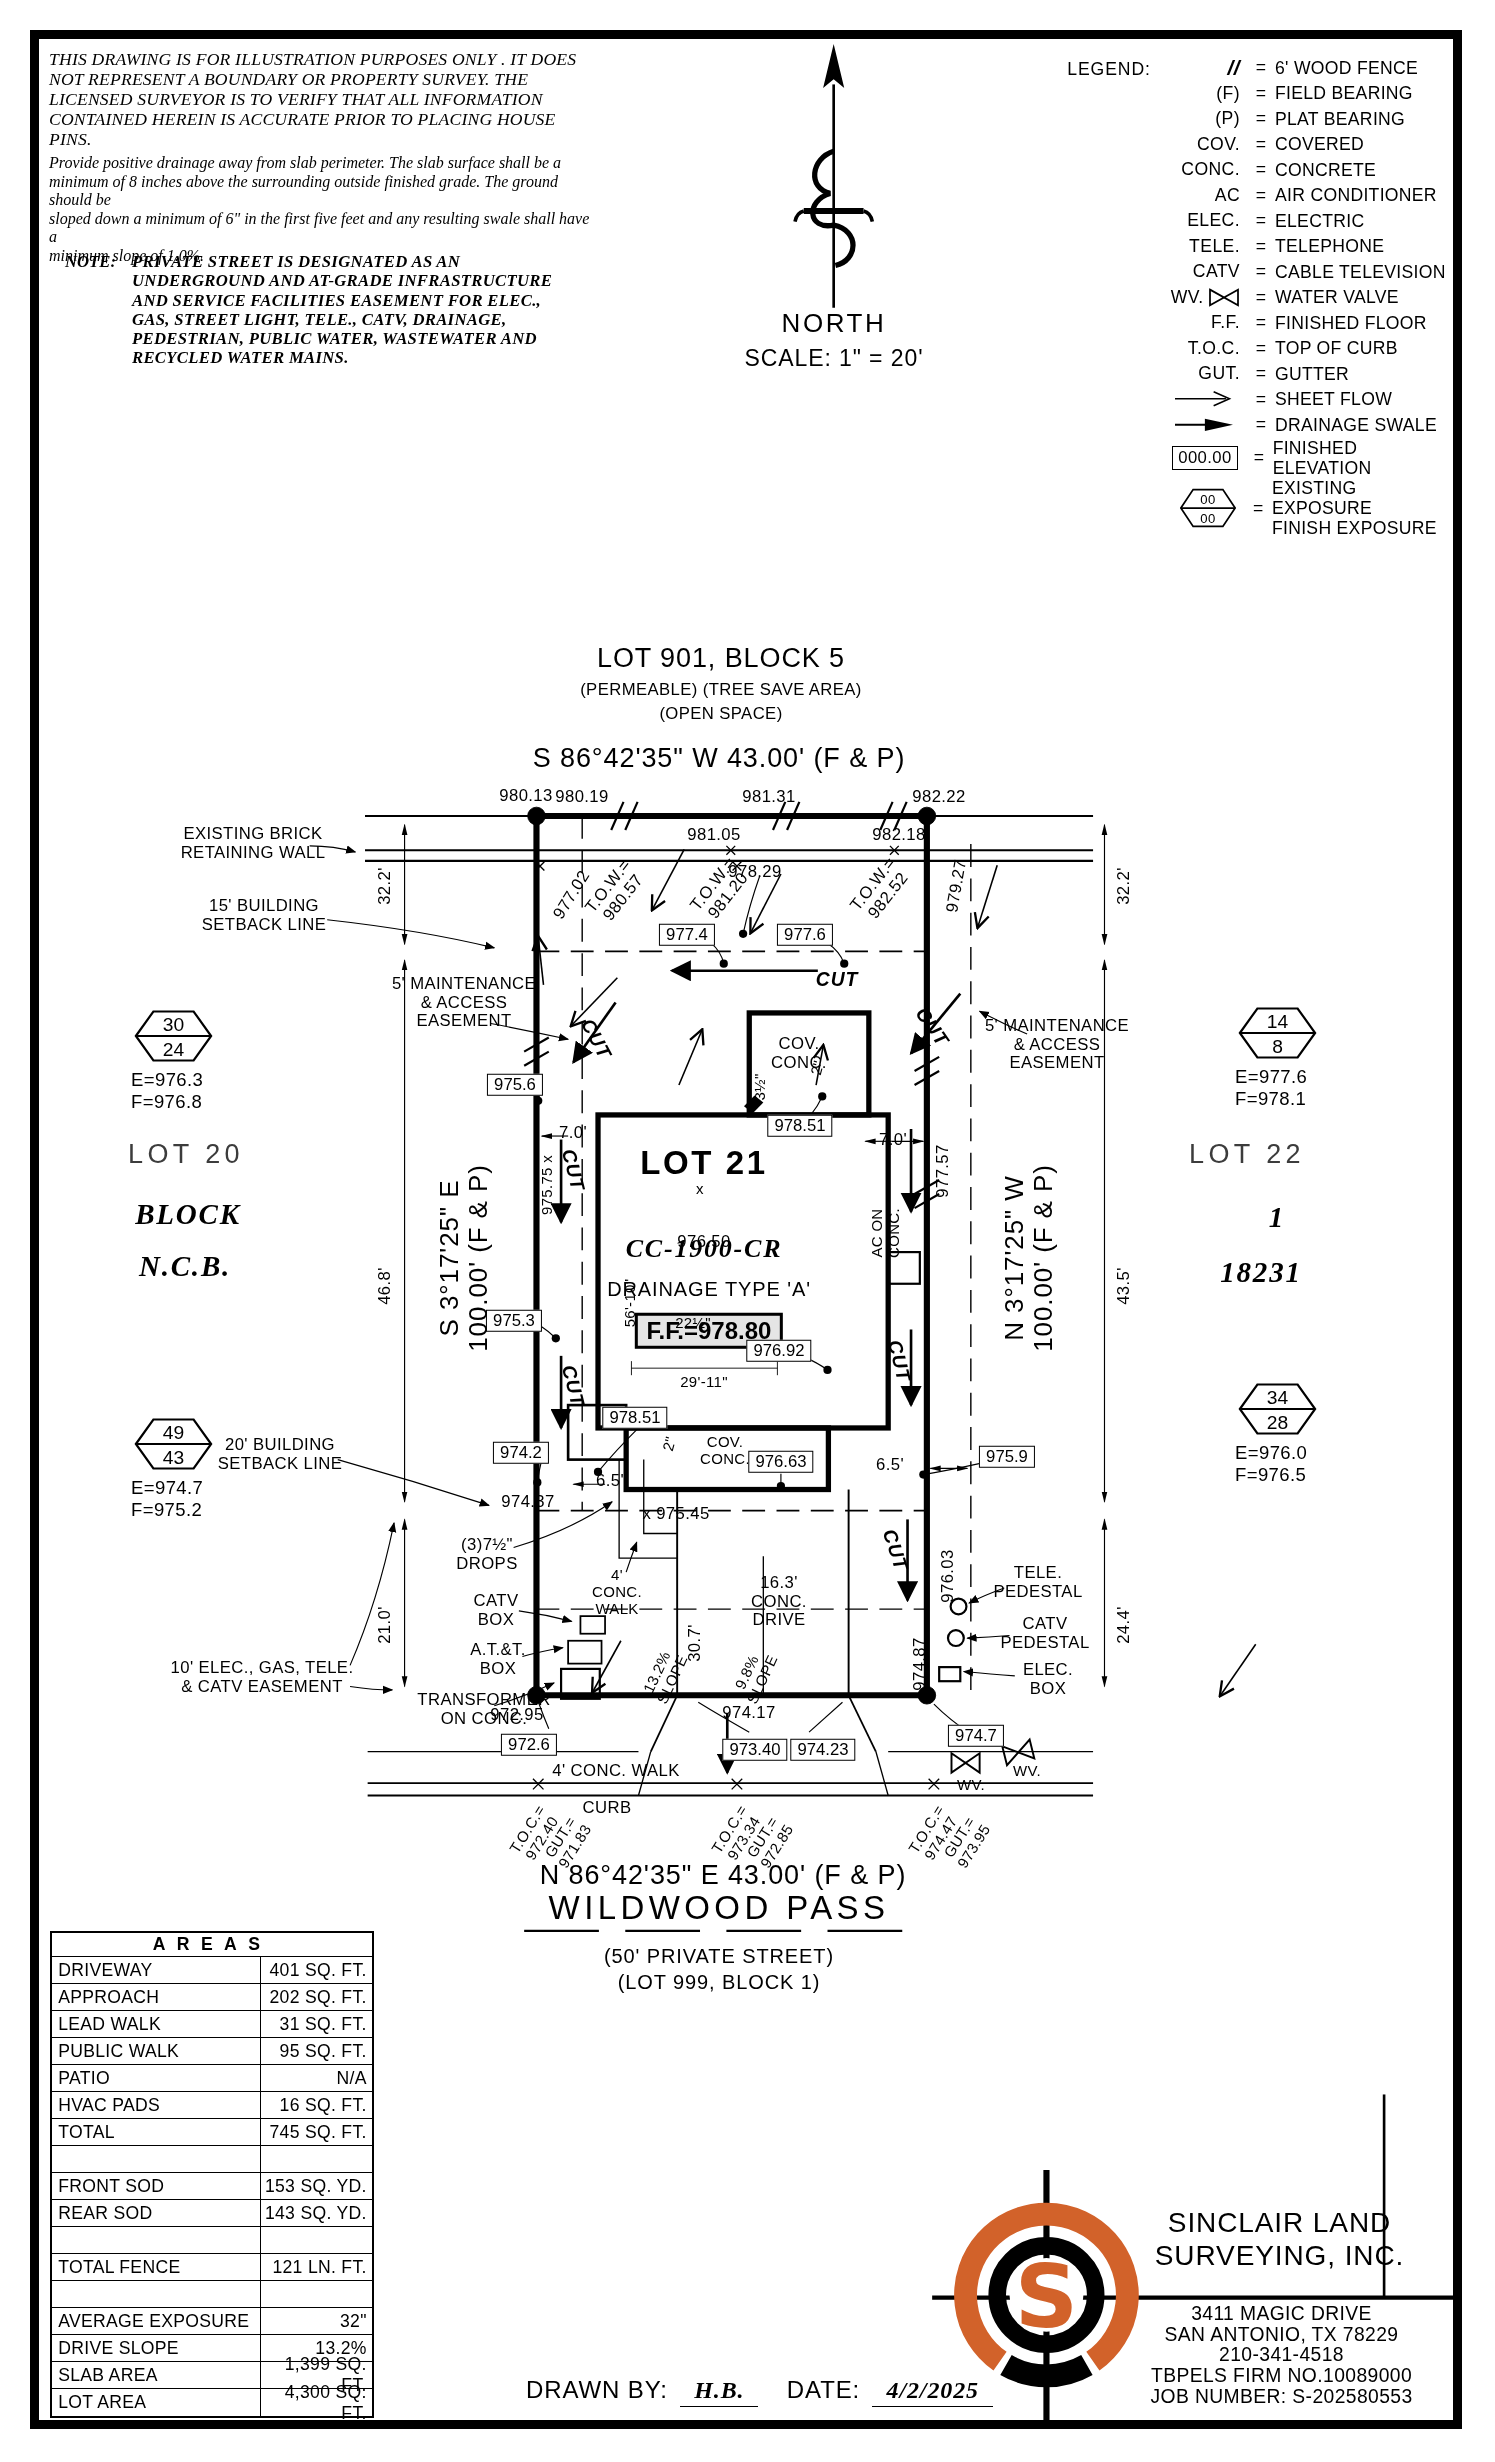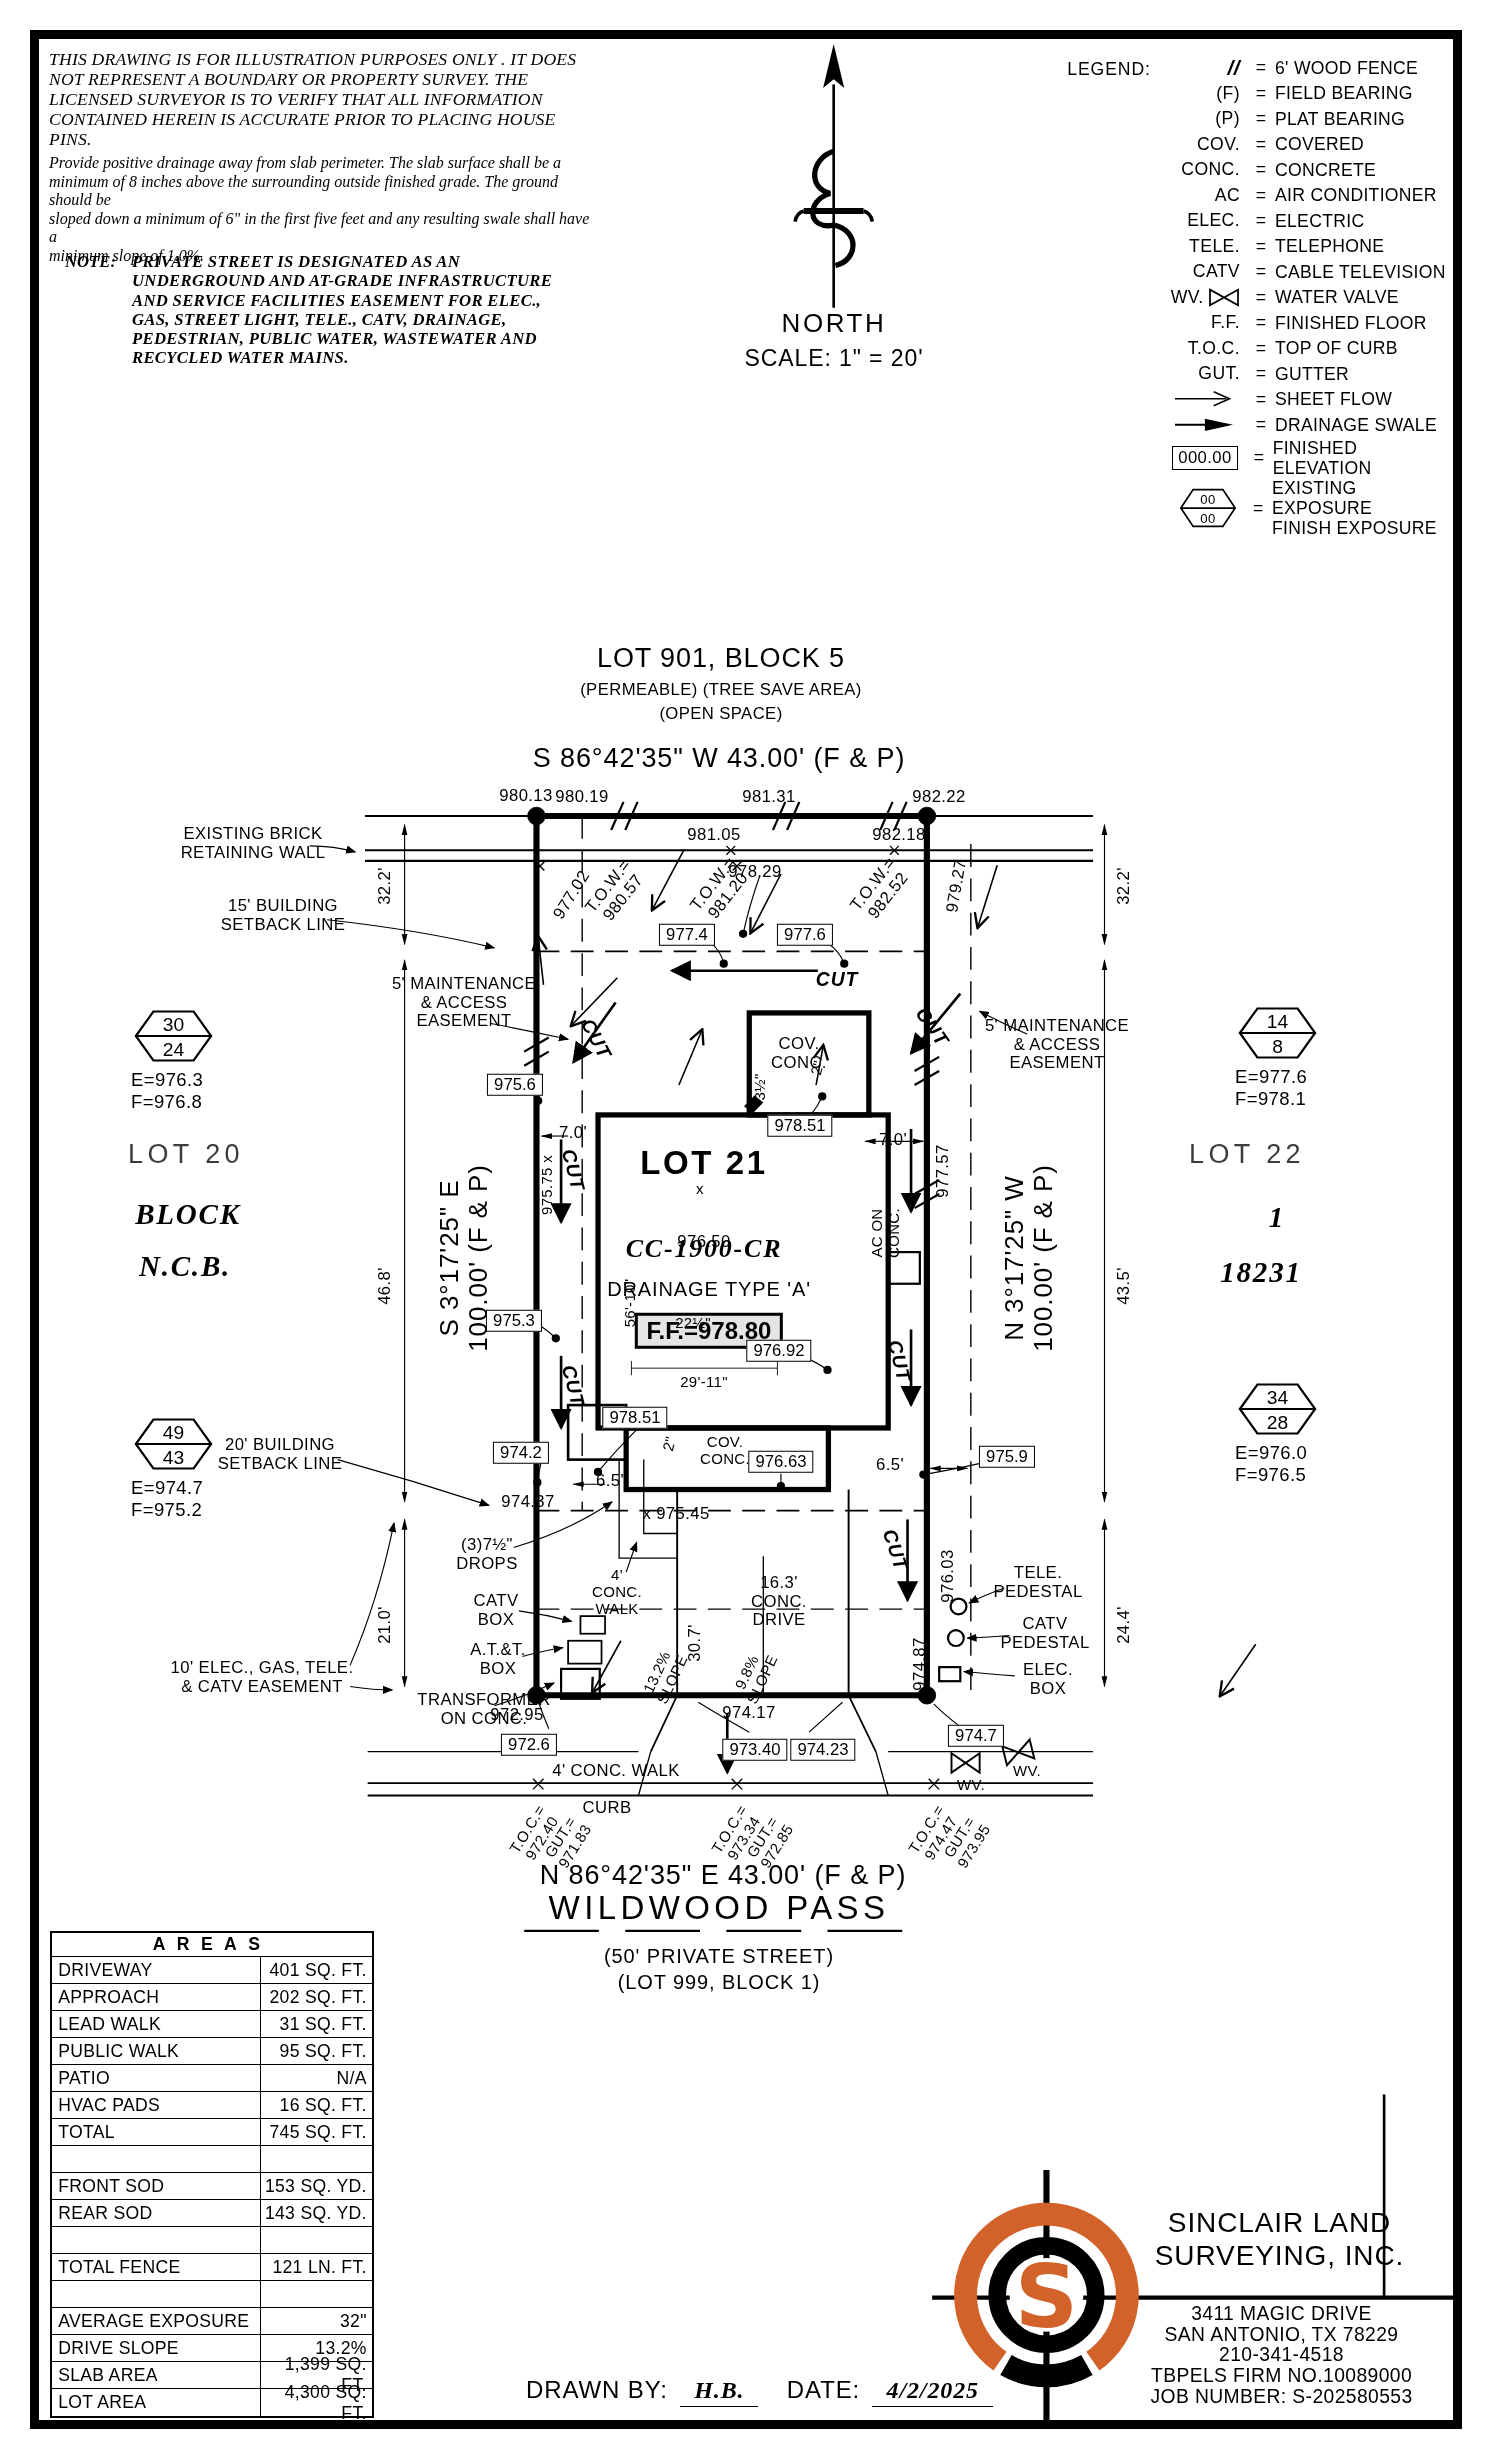--- a/index.html
+++ b/index.html
@@ -442,21 +442,21 @@
       <div class="ann s" style="left: 899px; top: 835px; transform: translate(-50%, -50%) rotate(0deg);">982.18</div>
       <div class="ann s" style="left: 755px; top: 872px; transform: translate(-50%, -50%) rotate(0deg);">978.29</div>
       <div class="ann s" style="left: 616px; top: 892px; transform: translate(-50%, -50%) rotate(-52deg);">T.O.W.=
 980.57</div>
       <div class="ann s" style="left: 721px; top: 890px; transform: translate(-50%, -50%) rotate(-52deg);">T.O.W.=
 981.20</div>
       <div class="ann s" style="left: 881px; top: 890px; transform: translate(-50%, -50%) rotate(-52deg);">T.O.W.=
 982.52</div>
       <div class="ann s" style="left: 572px; top: 895px; transform: translate(-50%, -50%) rotate(-58deg);">977.02</div>
       <div class="ann s" style="left: 957px; top: 886px; transform: translate(-50%, -50%) rotate(-80deg);">979.27</div>
-      <div class="ann s" style="left: 264px; top: 916px; transform: translate(-50%, -50%) rotate(0deg); margin-left: 19px;">15' BUILDING
+      <div class="ann s" style="left: 264px; top: 916px; transform: translate(-50%, -50%) rotate(0deg);">15' BUILDING
 SETBACK LINE</div>
       <div class="ann s" style="left: 385px; top: 886px; transform: translate(-50%, -50%) rotate(-90deg);">32.2'</div>
       <div class="ann s" style="left: 1124px; top: 886px; transform: translate(-50%, -50%) rotate(-90deg);">32.2'</div>
       <div class="ann s" style="left: 464px; top: 1003px; transform: translate(-50%, -50%) rotate(0deg);">5' MAINTENANCE
 &amp; ACCESS
 EASEMENT</div>
       <div class="ann s" style="left: 1057px; top: 1045px; transform: translate(-50%, -50%) rotate(0deg);">5' MAINTENANCE
 &amp; ACCESS
 EASEMENT</div>
       <div class="ann boxed" style="left: 687px; top: 935px; transform: translate(-50%, -50%) rotate(0deg);">977.4</div>

